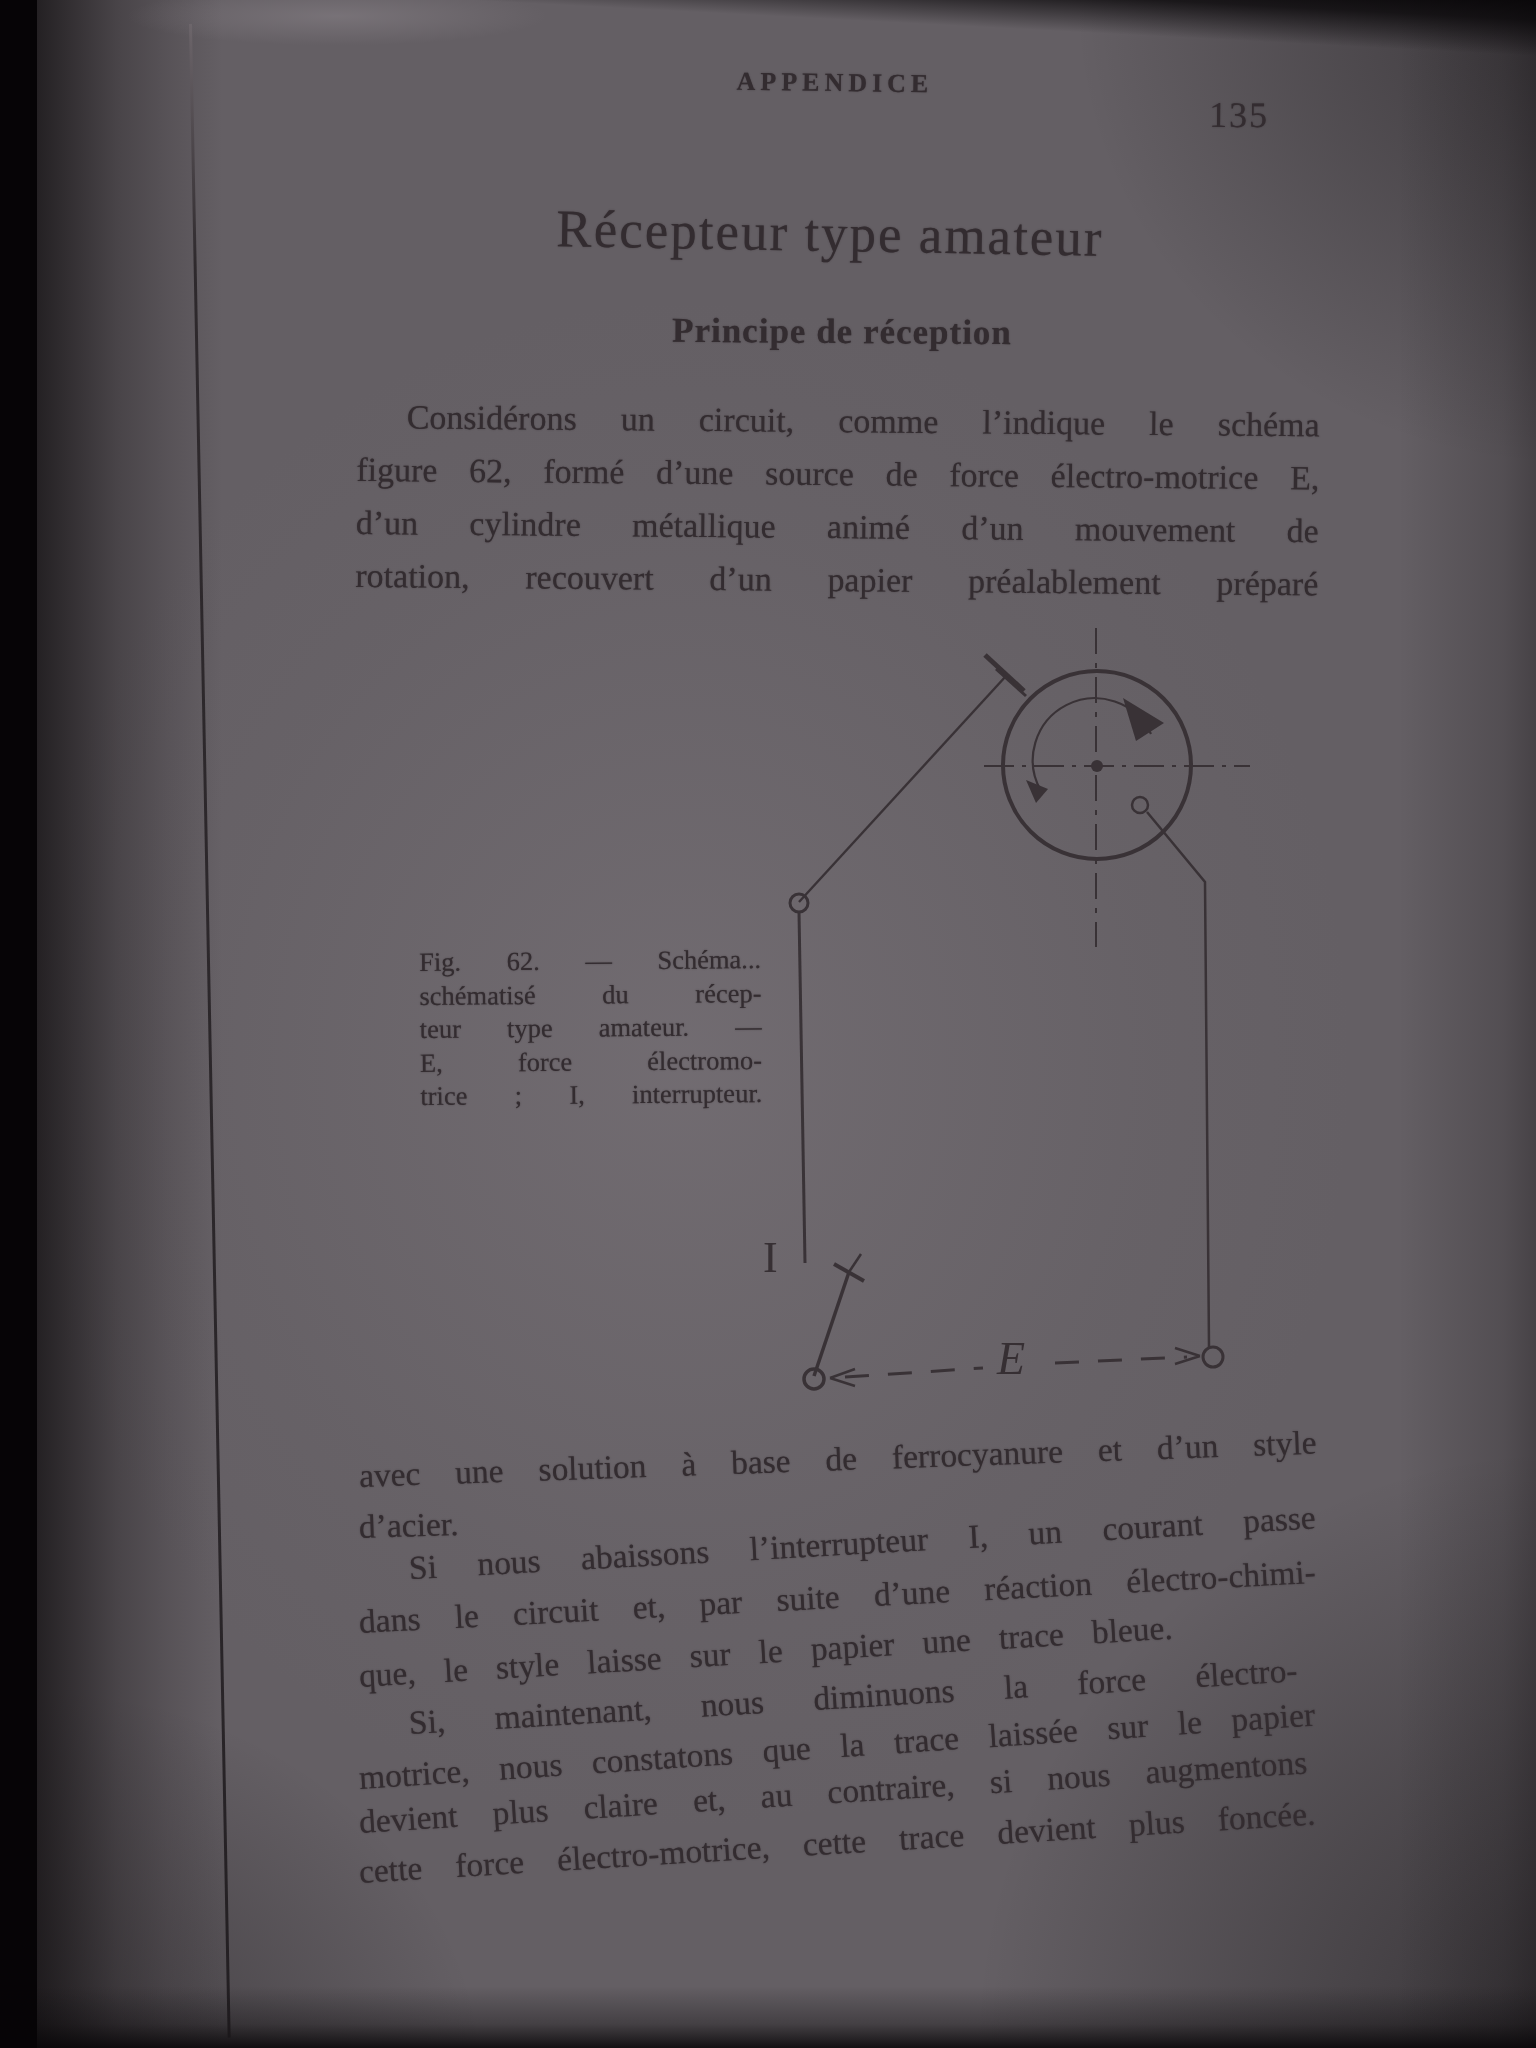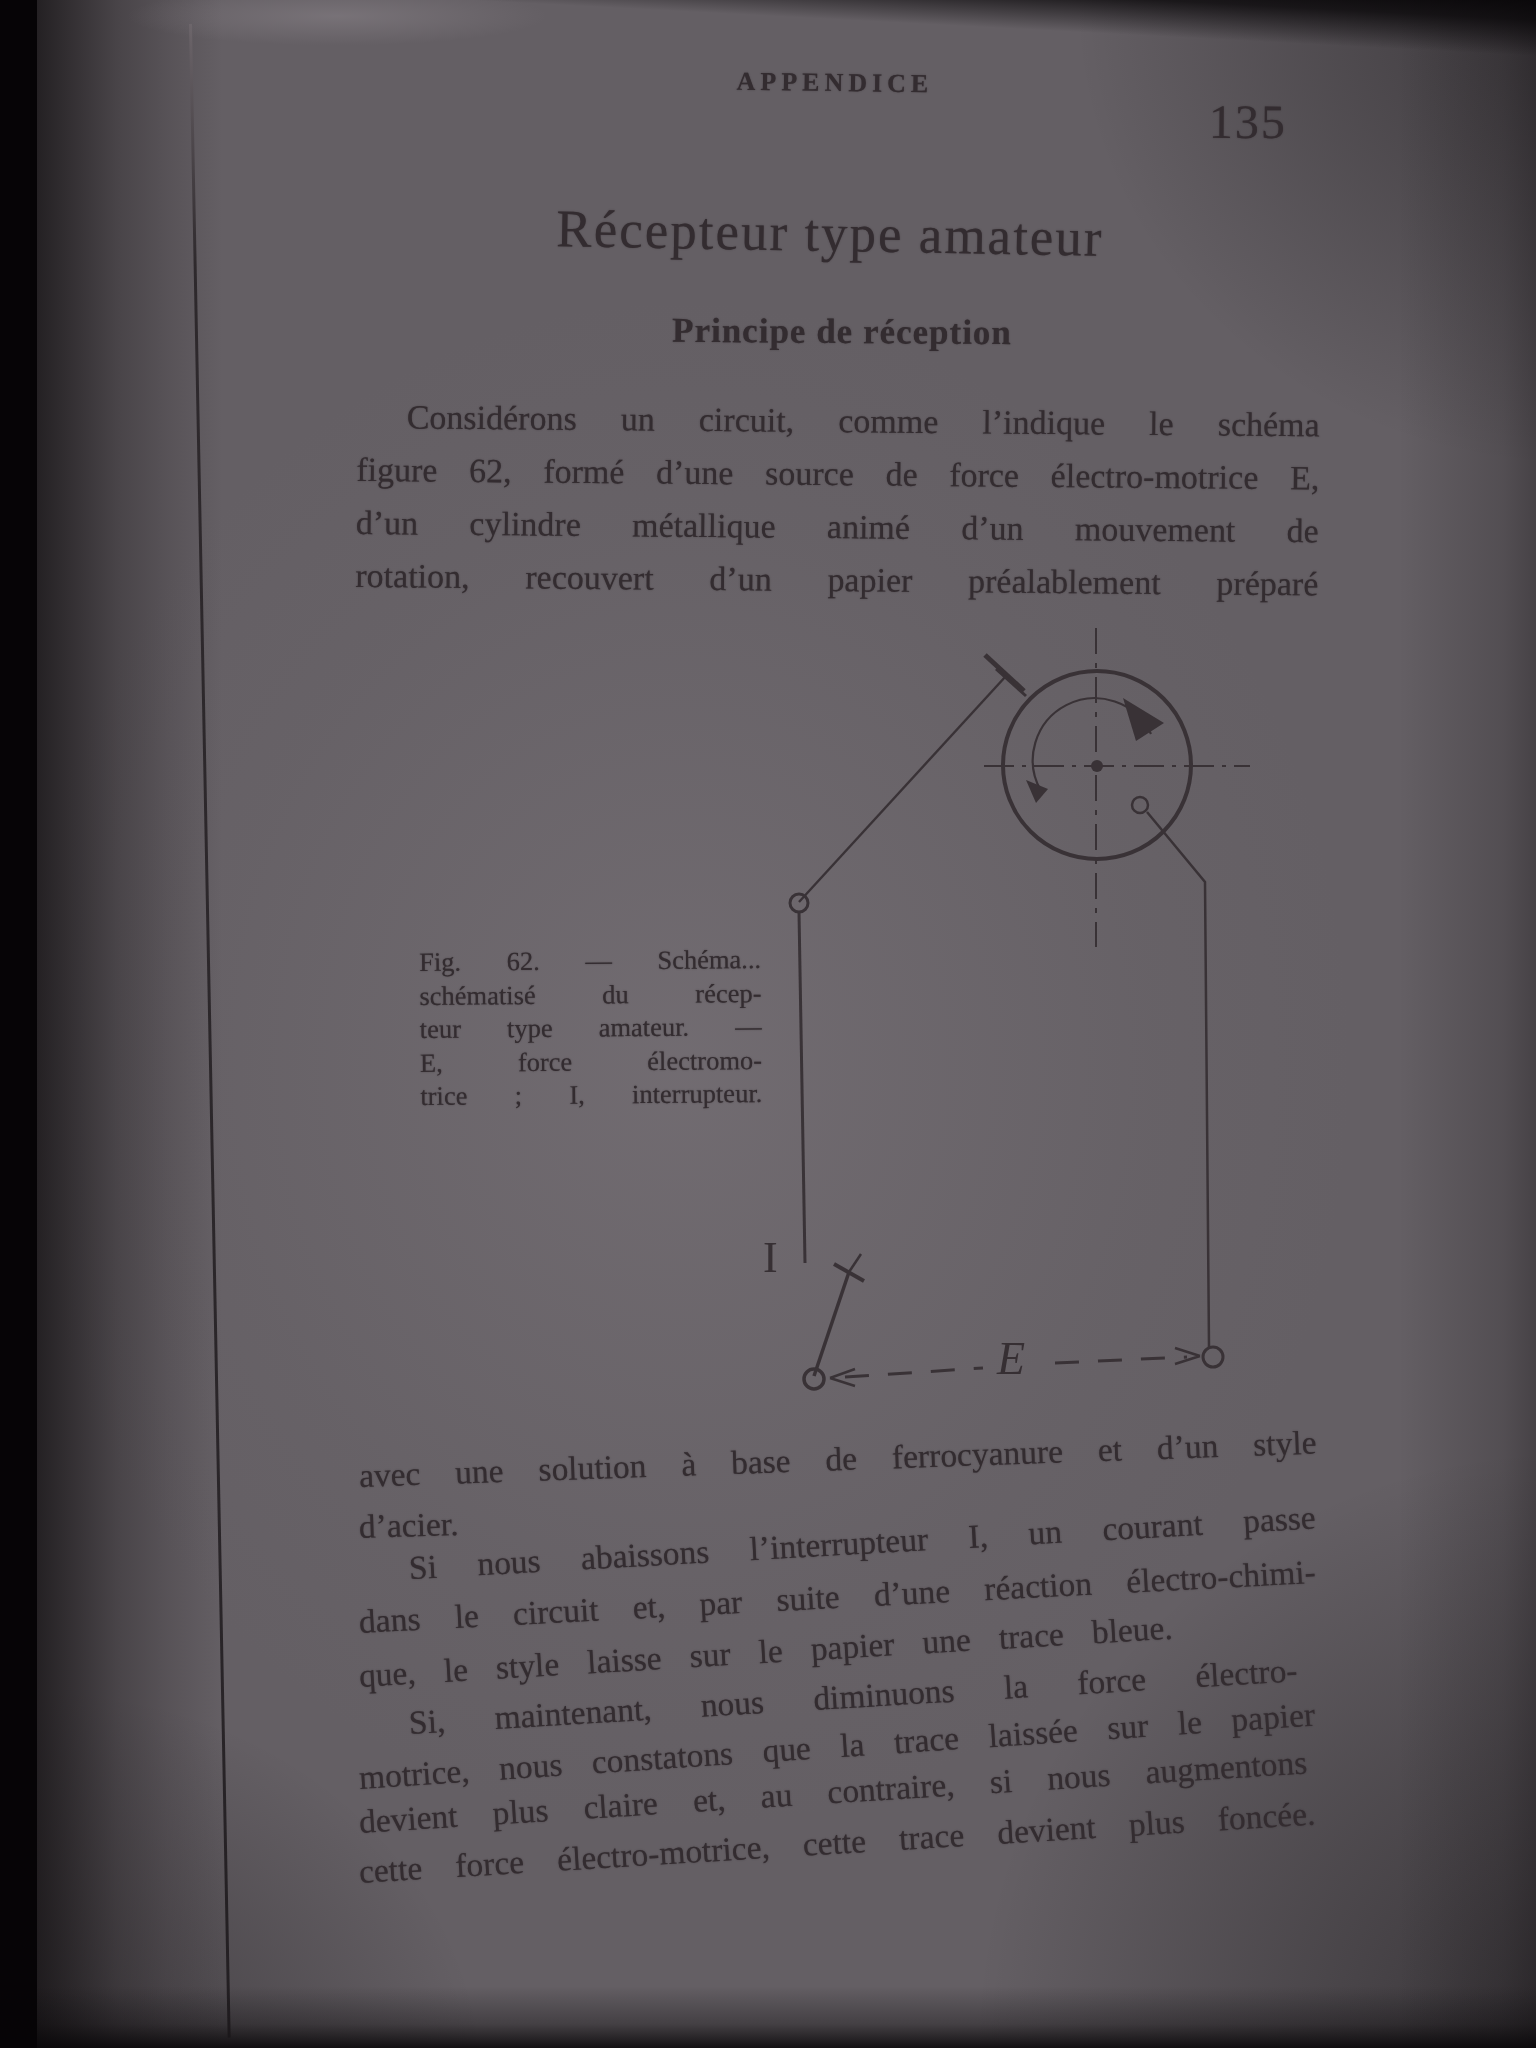--- a/index.html
+++ b/index.html
@@ -25,21 +25,21 @@
       #645f64;
   }
   .edge-line{
     position:absolute;left:152px;top:24px;width:3px;height:2014px;
     background:linear-gradient(180deg, rgba(110,103,108,0.9) 0%, rgba(30,25,28,0.75) 12%, rgba(24,20,23,0.8) 100%);
     transform:rotate(-1.1deg);transform-origin:top left;
   }
   .txt{position:absolute;text-shadow:0 0 1.3px rgba(51,44,48,0.8);}
   .running-head{left:598px;top:68px;width:400px;text-align:center;
     font-size:26px;font-weight:bold;letter-spacing:5px;transform:rotate(0.8deg);}
-  .folio{left:1172px;top:94px;font-size:48px;letter-spacing:2px;transform:rotate(0.5deg);}
+  .folio{left:1172px;top:94px;font-size:36px;letter-spacing:2px;transform:rotate(0.5deg);}
   .title{left:473px;top:203px;width:640px;text-align:center;
     font-size:53px;letter-spacing:2px;transform:rotate(1deg);}
   .subtitle{left:555px;top:312px;width:500px;text-align:center;
     font-size:35px;font-weight:bold;letter-spacing:1px;transform:rotate(0.4deg);}
   .para1{left:320px;top:390px;width:963px;font-size:34px;line-height:53px;
     transform:rotate(0.5deg);transform-origin:left top;word-spacing:2px;}
   .jline{text-align:justify;text-align-last:justify;}
   .indent{padding-left:50px;box-sizing:border-box;}
   .caption{left:382px;top:946px;width:342px;font-size:26.5px;line-height:33.5px;
     transform:rotate(-0.5deg);transform-origin:left top;word-spacing:2px;}

